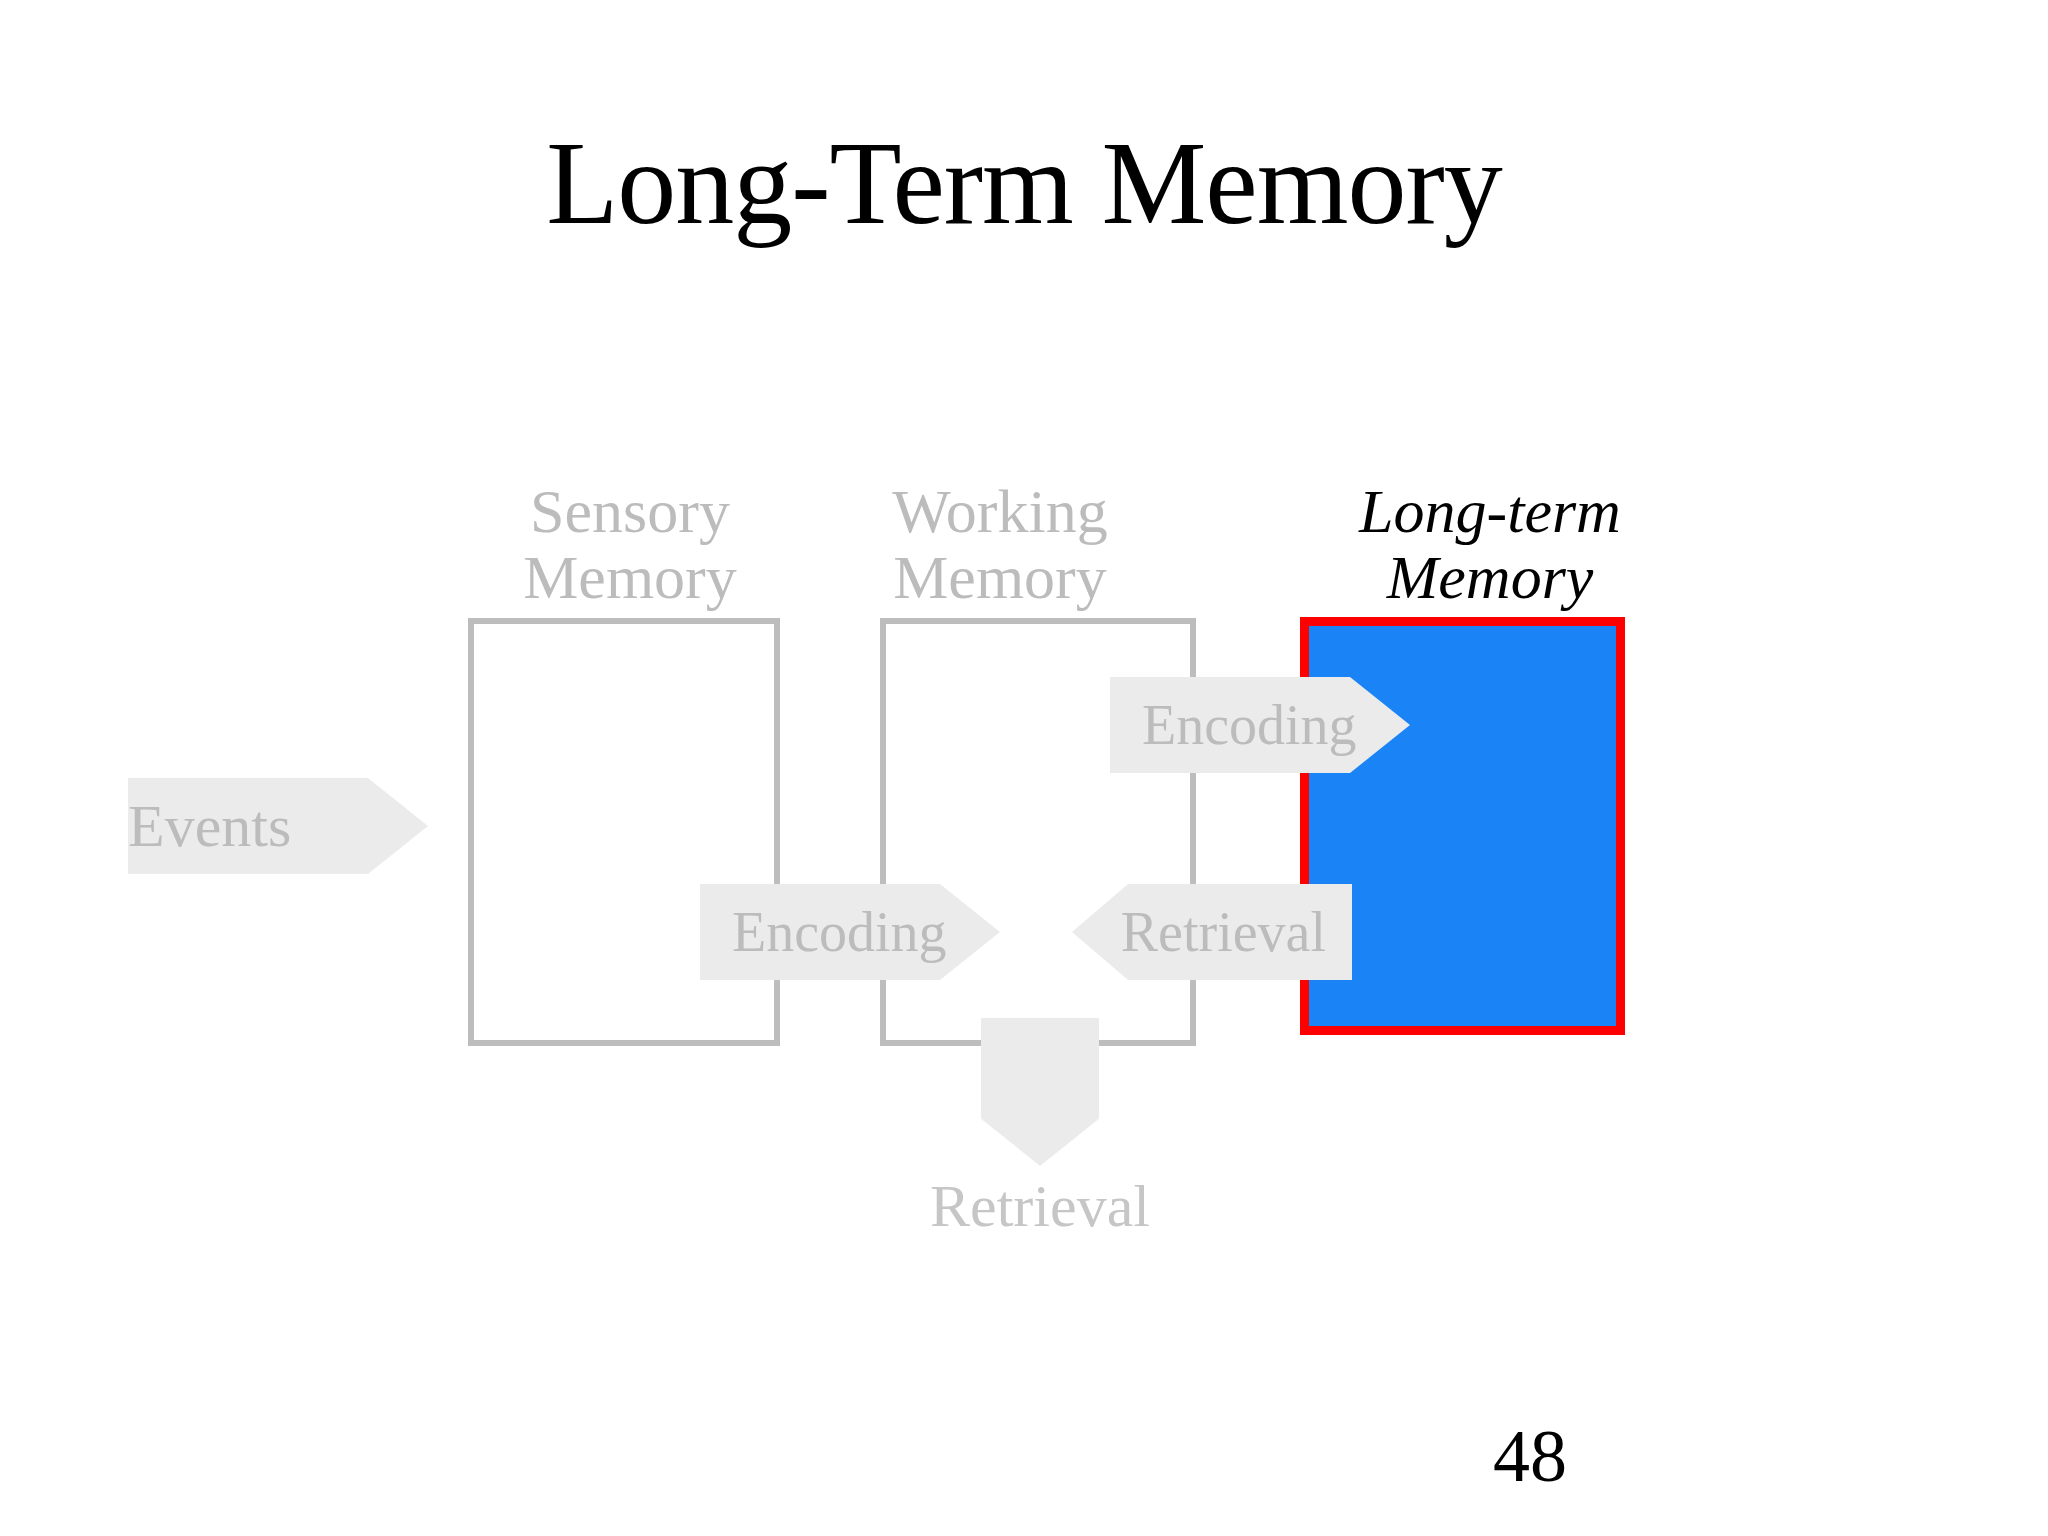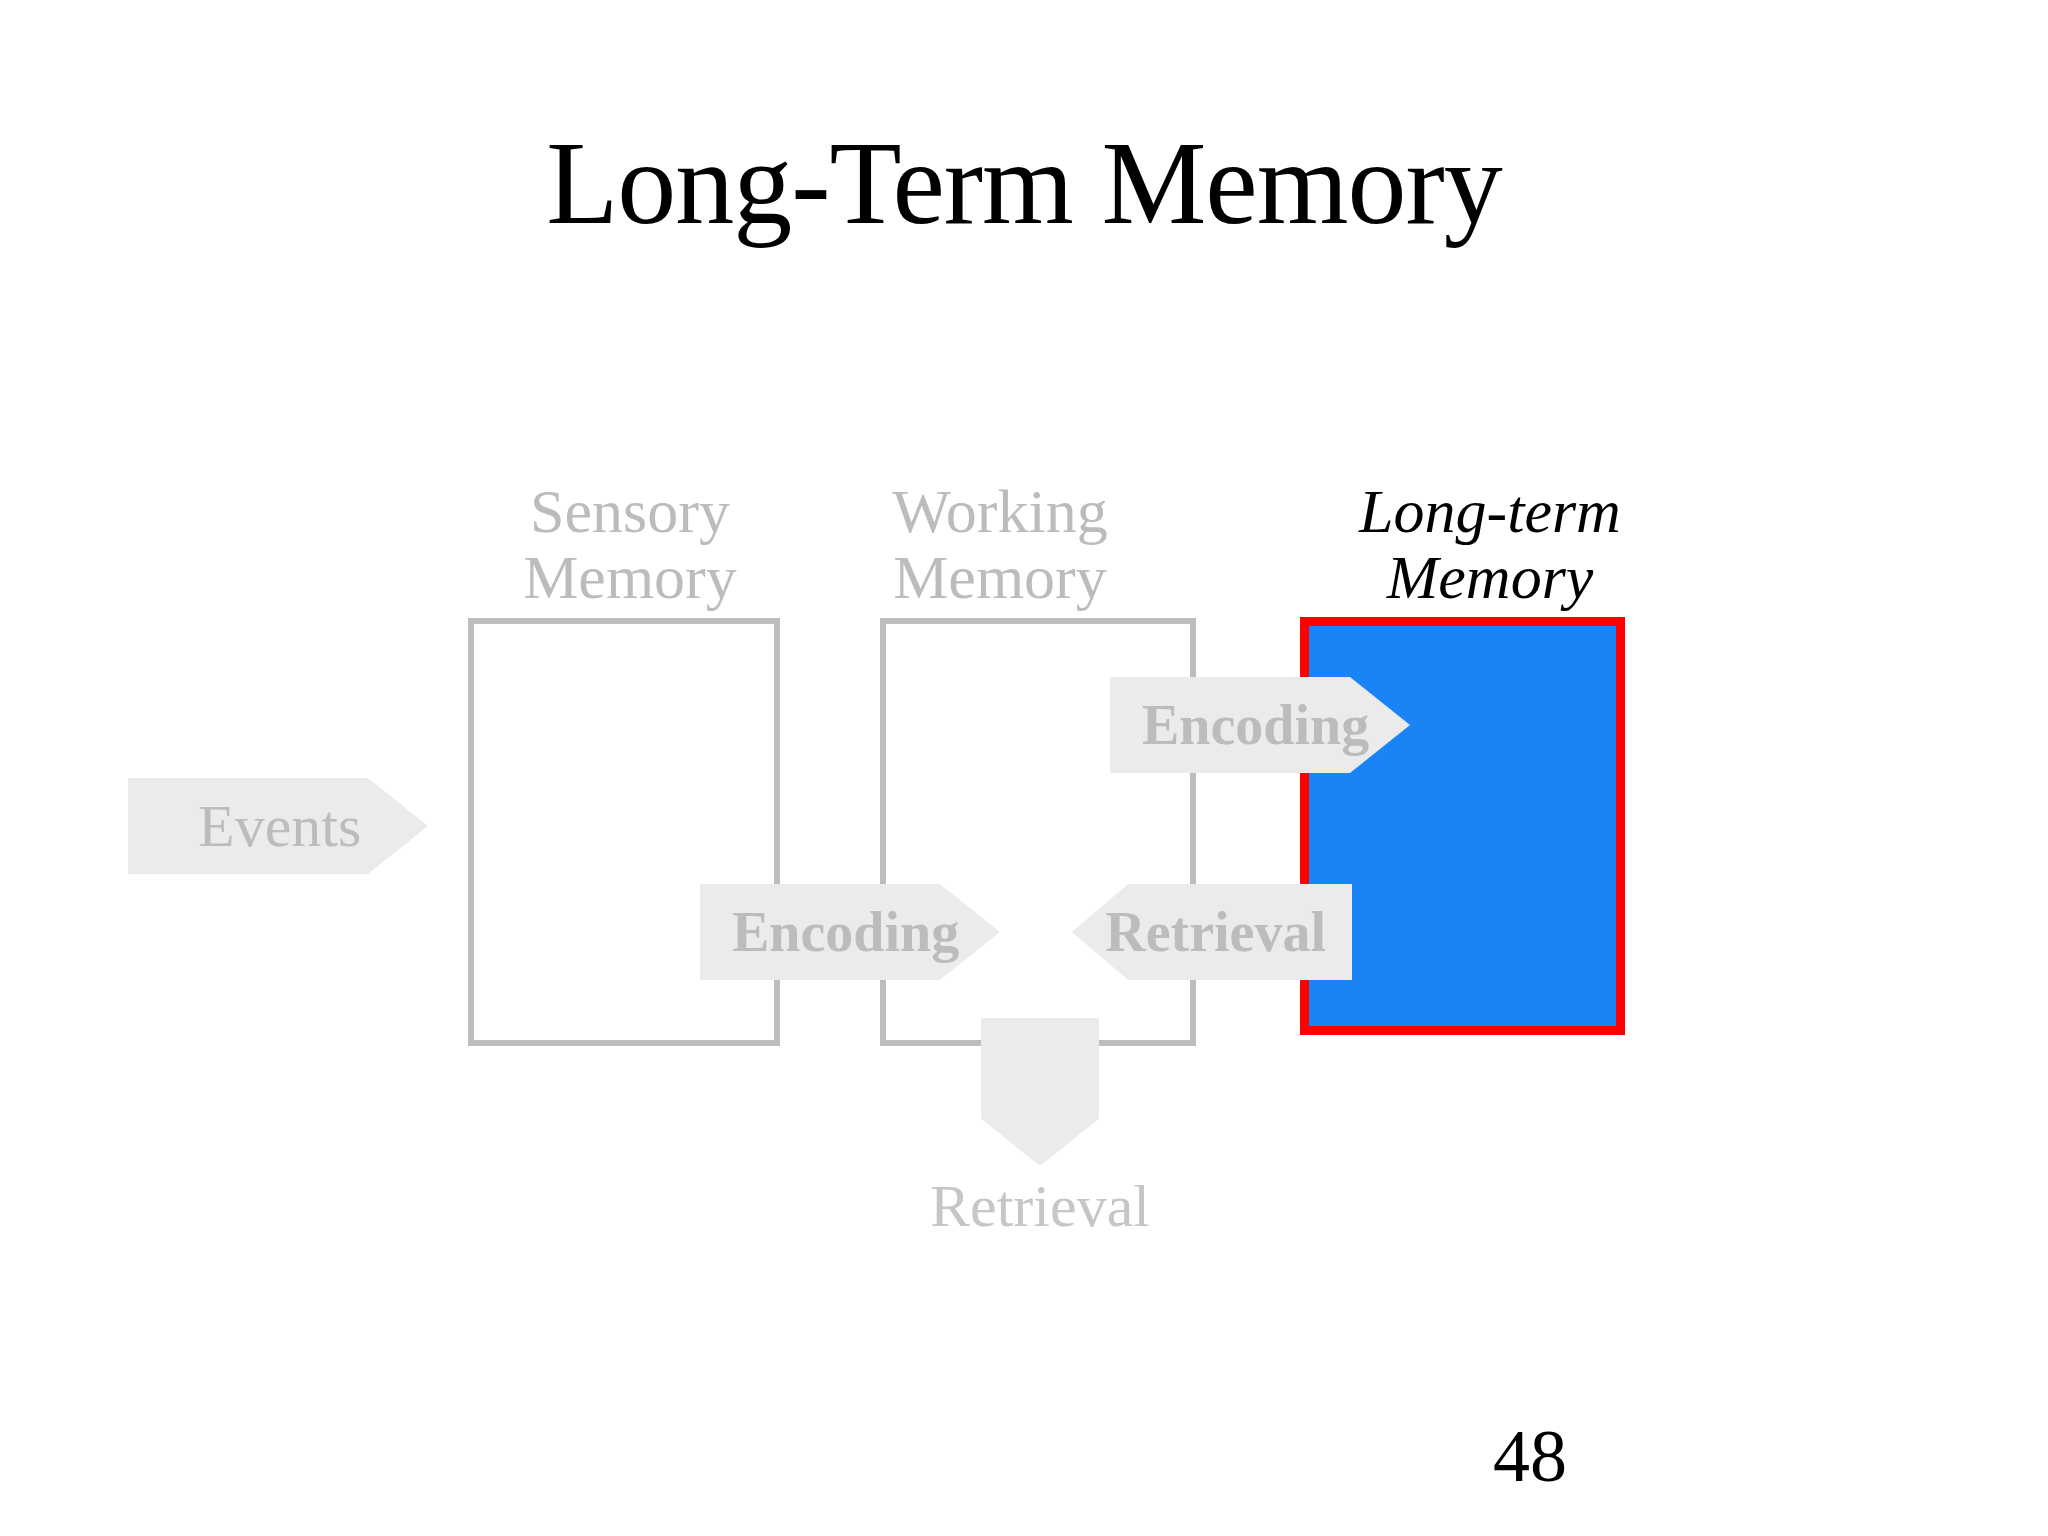--- a/index.html
+++ b/index.html
@@ -82,28 +82,28 @@
     justify-content: flex-end;
   }
   .arrow-down {
     clip-path: polygon(0% 0%, 100% 0%, 100% 68%, 50% 100%, 0% 68%);
   }
   .arrow-label {
     font-family: "Liberation Serif", "DejaVu Serif", serif;
     color: #bcbcbc;
     white-space: nowrap;
   }
-  .arrow-label.bold { font-weight: bold; }
+  .arrow-label.bold { font-weight: normal; }
 
   
   #arrow-events {
     left: 128px; top: 778px; width: 300px; height: 96px;
   }
   #arrow-events .arrow-label {
-    font-size: 60px; padding-left: 70px; font-weight: normal;
+    font-size: 60px; font-weight: normal;
   }
 
   #arrow-encoding-upper {
     left: 1110px; top: 677px; width: 300px; height: 96px;
   }
   #arrow-encoding-upper .arrow-label {
     font-size: 56px; padding-left: 32px;
   }
 
   #arrow-encoding-lower {

